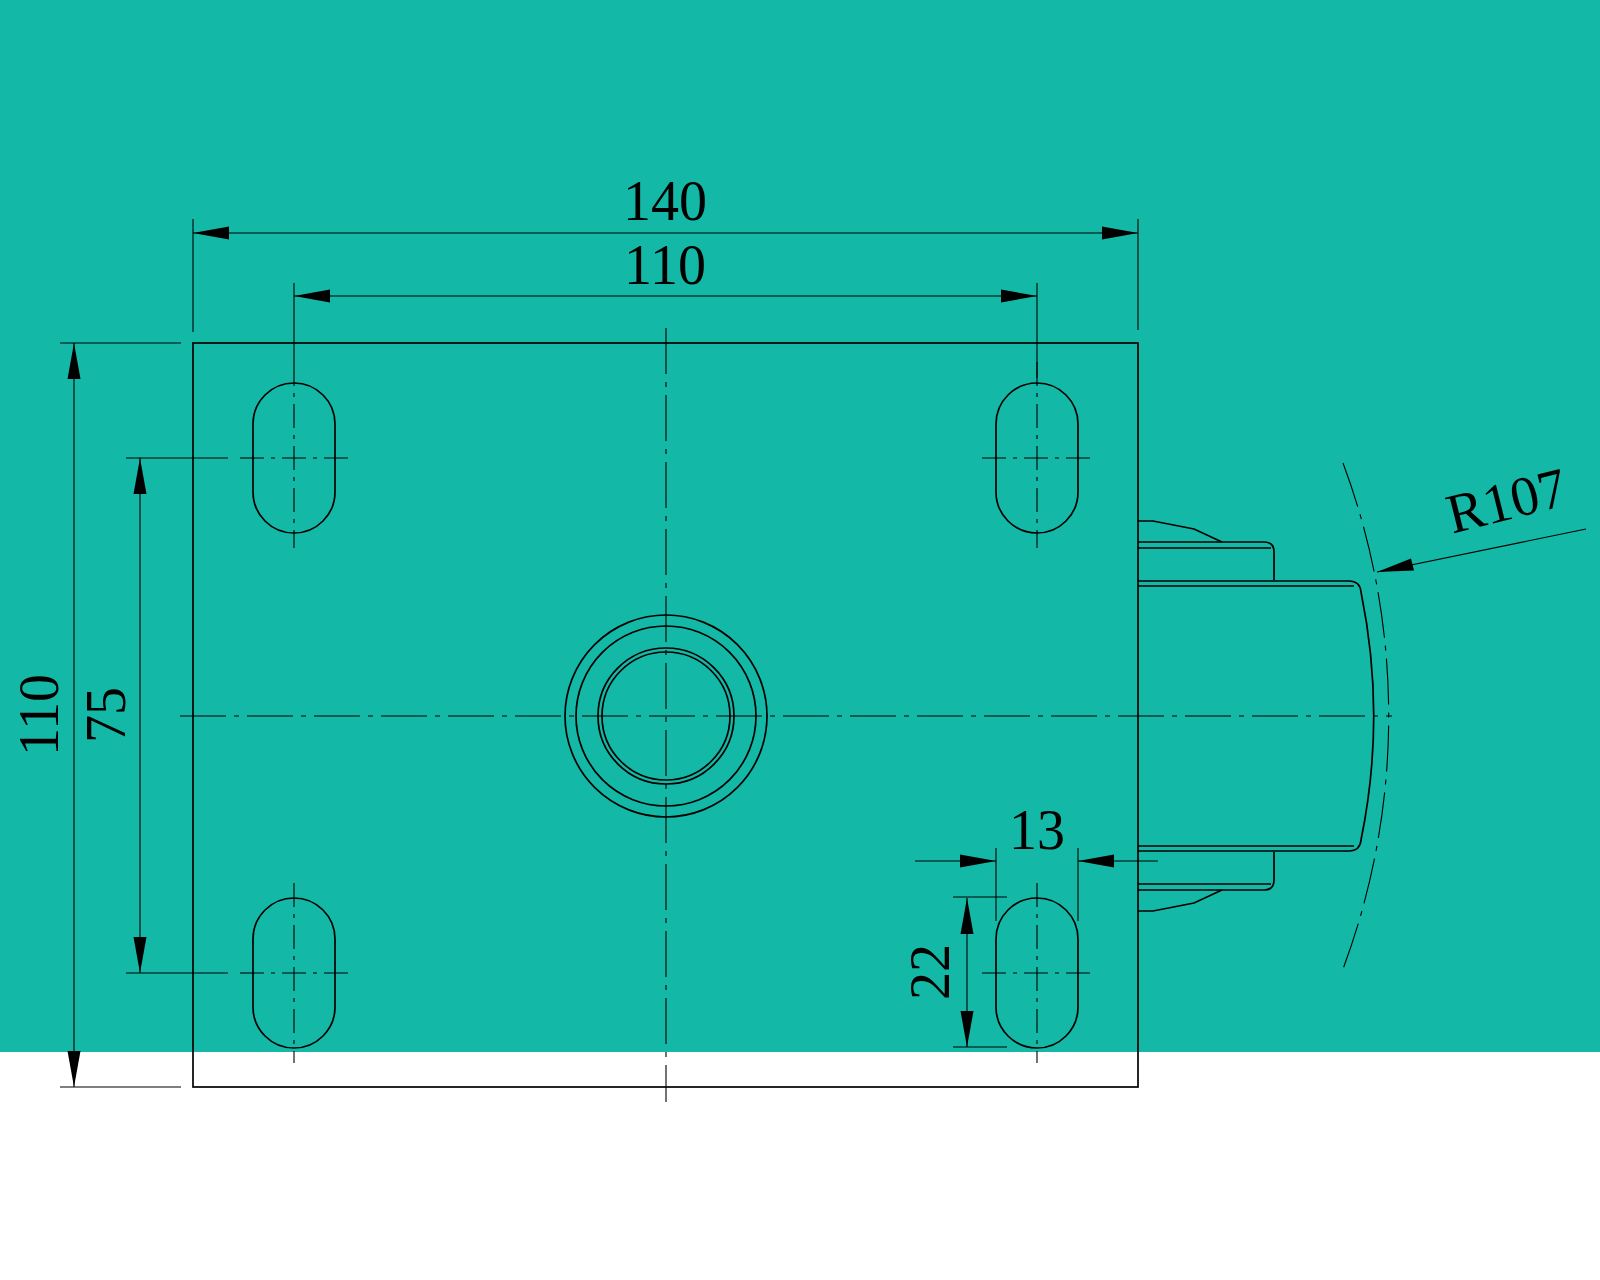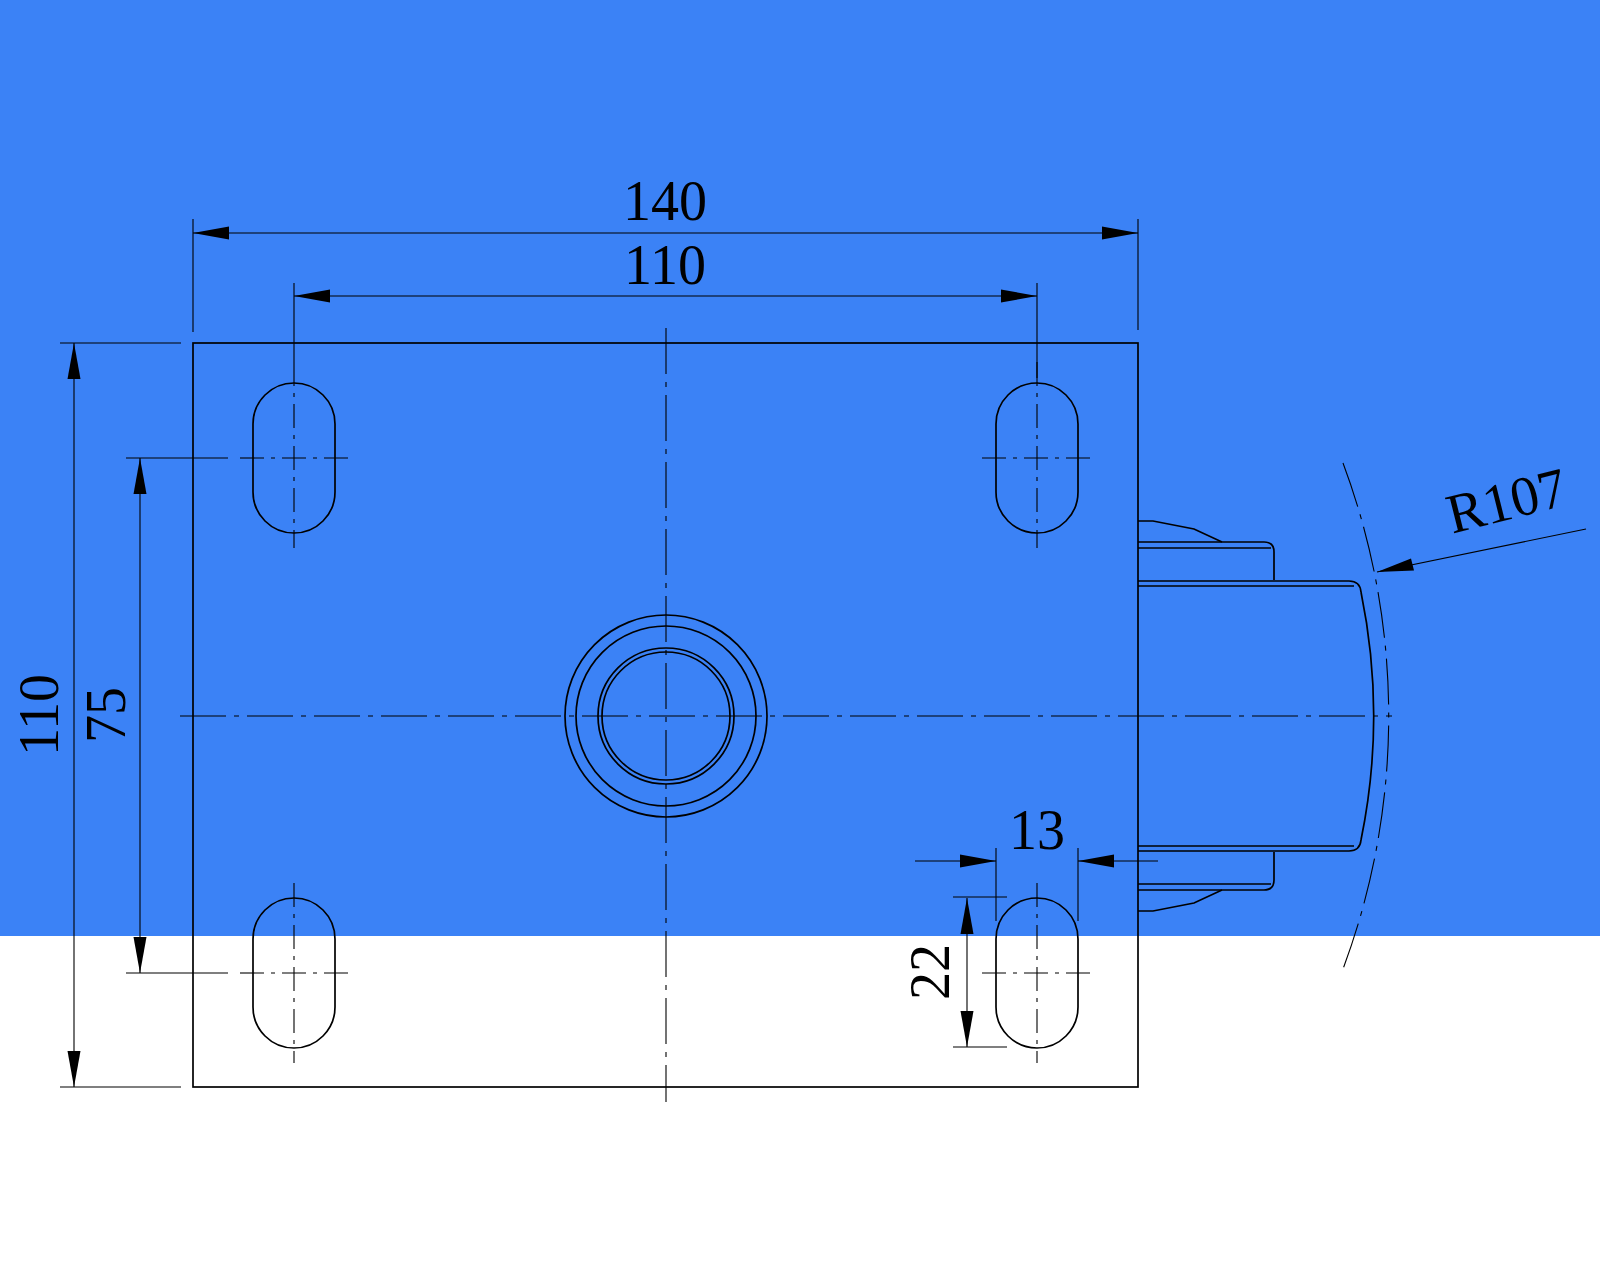--- a/index.html
+++ b/index.html
@@ -6,22 +6,22 @@
     margin: 0;
     padding: 0;
     background: #ffffff;
     width: 1600px;
     height: 1280px;
     overflow: hidden;
     font-family: "Liberation Serif", serif;
   }
   .drawing-root {
     width: 1600px;
-    height: 936px;
-    background: #3b82f6;
+    height: 1052px;
+    background: #14b8a6;
   }
   svg { display: block; }
   .obj   { stroke: #000; stroke-width: 1.7; fill: none; stroke-linecap: butt; }
   .thin  { stroke: #000; stroke-width: 1.1; fill: none; }
   .cline { stroke: #000; stroke-width: 1.1; fill: none; stroke-dasharray: 46 8 5 8; }
   .cline-s { stroke: #000; stroke-width: 1.1; fill: none; stroke-dasharray: 24 7 4 7; }
   .arrow { fill: #000; stroke: none; }
   .dimtext {
     font-family: "Liberation Serif", serif;
     font-size: 56px;

